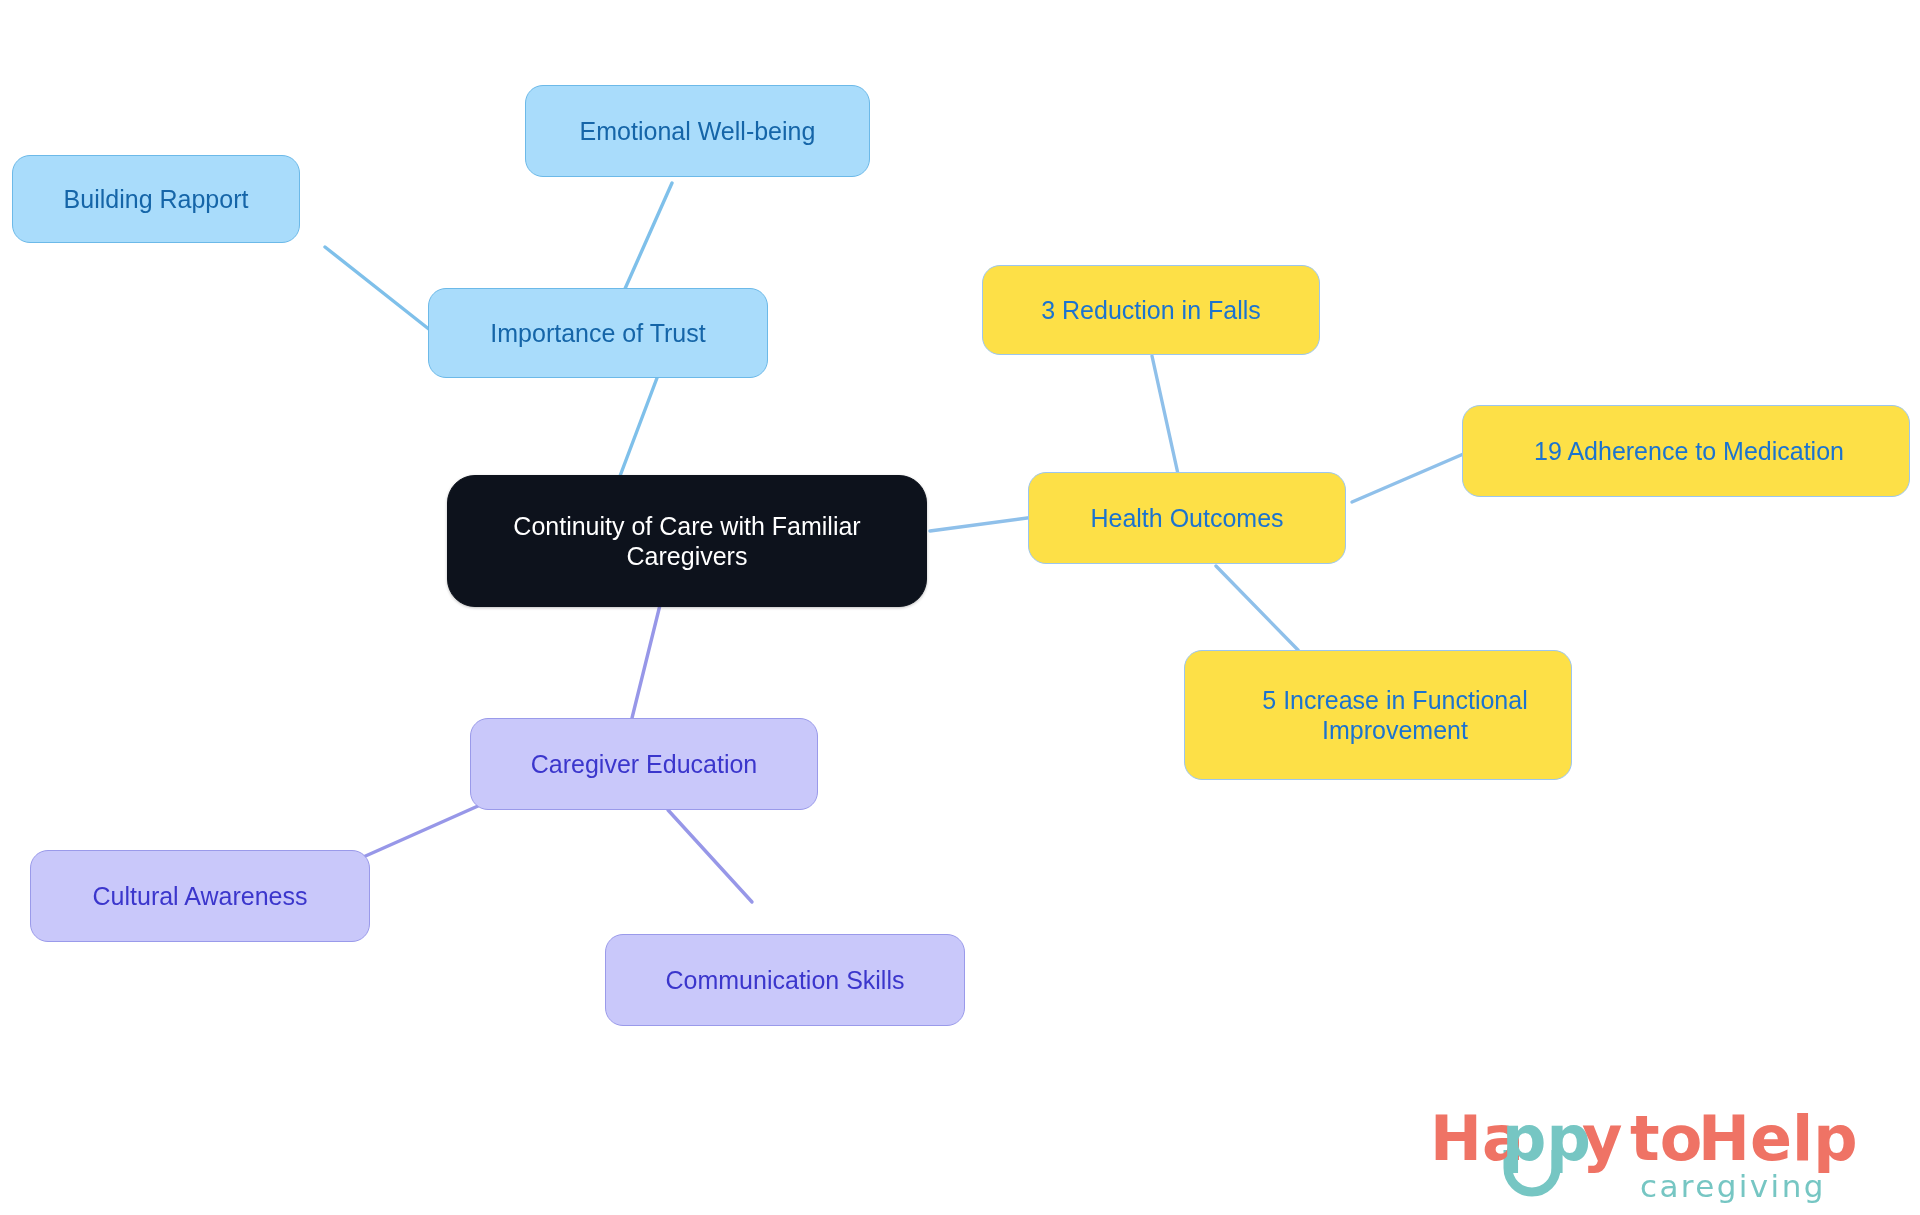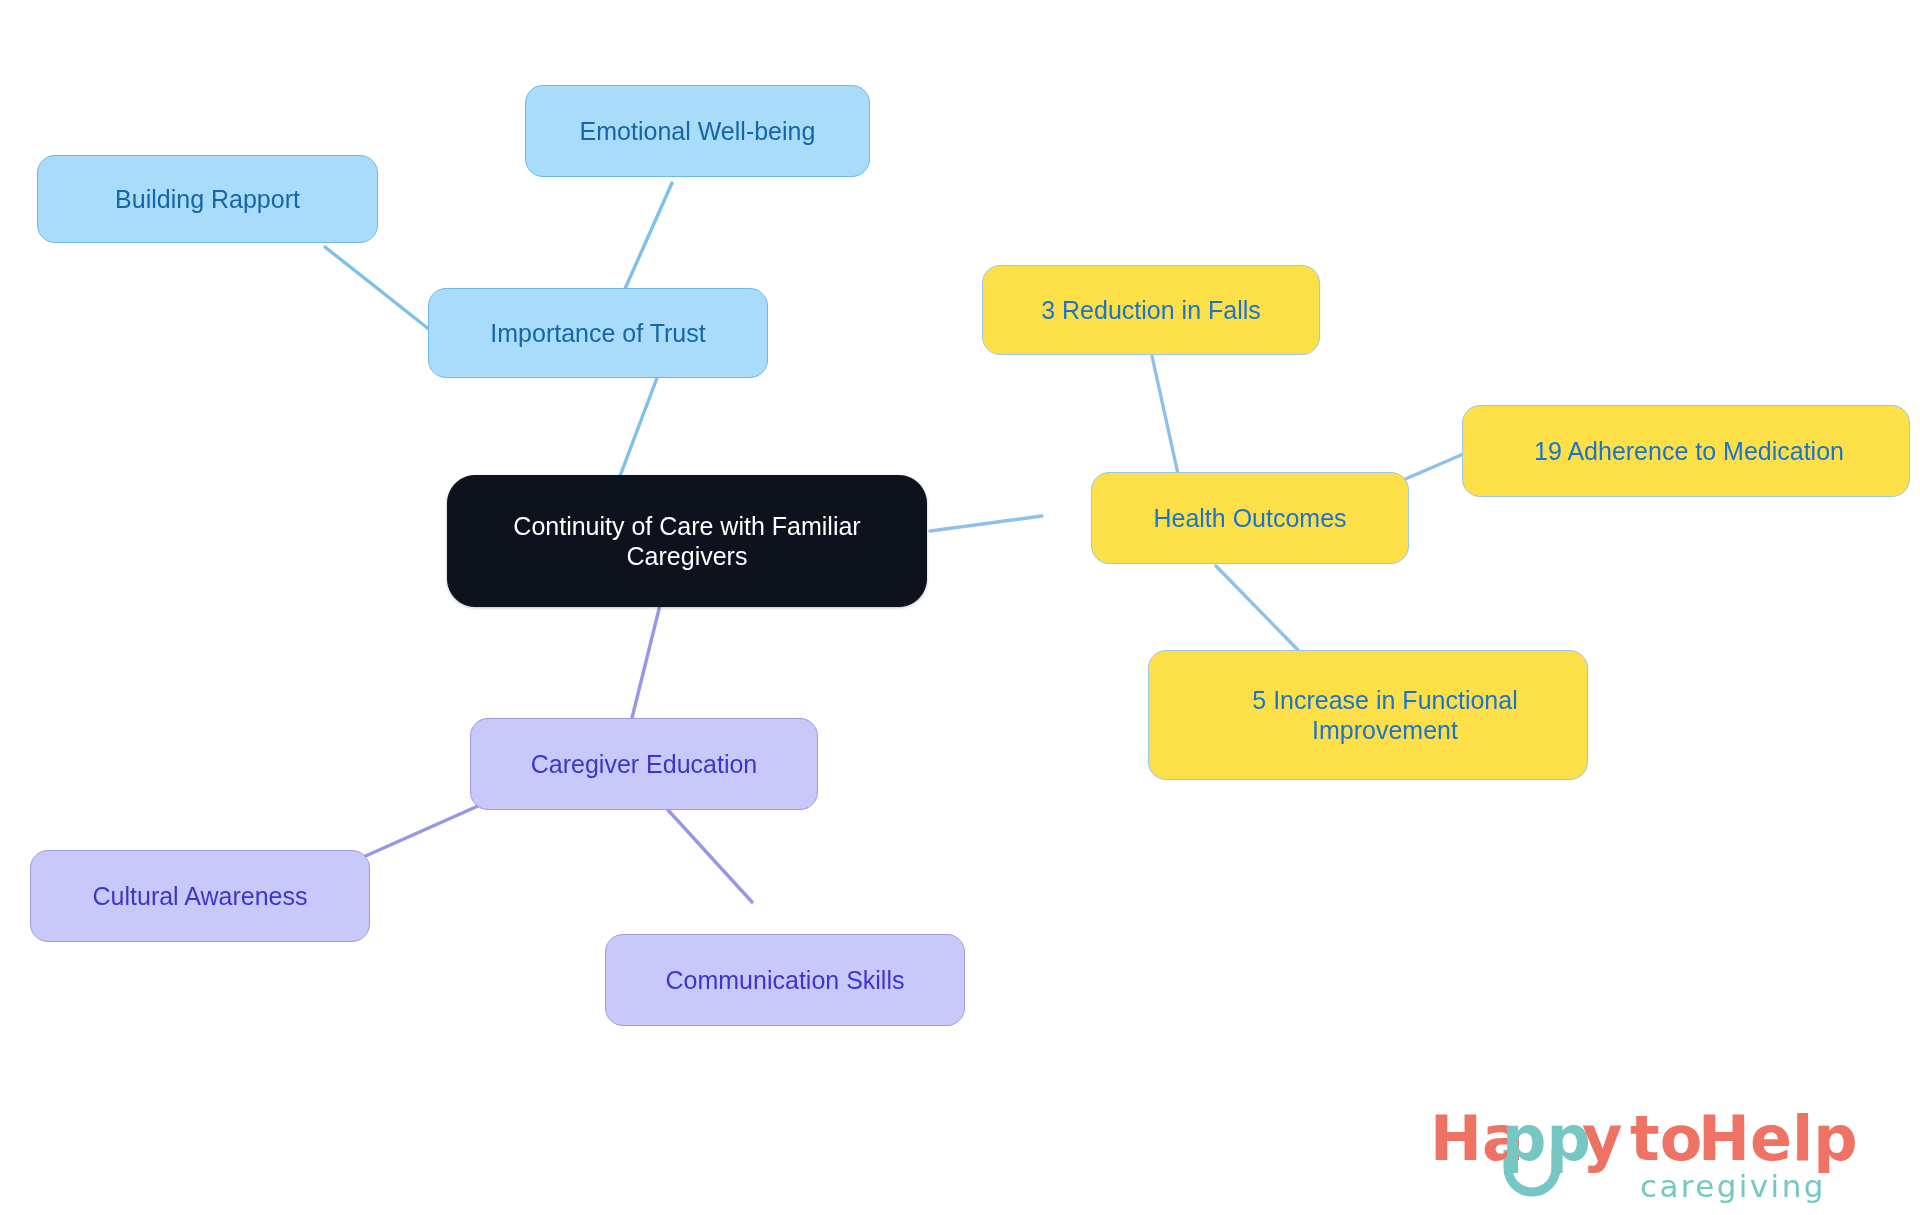--- a/index.html
+++ b/index.html
@@ -91,50 +91,50 @@
 
     <path d="M 1216 566 L 1298 650" stroke="#8fc0ea" stroke-width="3.4" fill="none" stroke-linecap="round"></path>
 
     <path d="M 660 605 L 632 718" stroke="#9797e8" stroke-width="3.4" fill="none" stroke-linecap="round"></path>
 
     <path d="M 478 806 L 352 862" stroke="#9797e8" stroke-width="3.4" fill="none" stroke-linecap="round"></path>
 
     <path d="M 668 810 L 752 902" stroke="#9797e8" stroke-width="3.4" fill="none" stroke-linecap="round"></path>
   </svg>
 
-  <div class="node node-trust" style="left:37px; top:155px; width:341px; height:88px;">
+  <div class="node node-trust" style="left:12px; top:155px; width:288px; height:88px;">
     <span>Building Rapport</span>
   </div>
 
   <div class="node node-trust" style="left:525px; top:85px; width:345px; height:92px;">
     <span>Emotional Well-being</span>
   </div>
 
   <div class="node node-root" style="left:447px; top:475px; width:480px; height:132px;">
     <span>Continuity of Care with Familiar
 Caregivers</span>
   </div>
 
   <div class="node node-trust" style="left:428px; top:288px; width:340px; height:90px;">
     <span>Importance of Trust</span>
   </div>
 
   <div class="node node-light" style="left:982px; top:265px; width:338px; height:90px;">
     <span>3 Reduction in Falls</span>
   </div>
 
-  <div class="node node-light" style="left:1091px; top:472px; width:318px; height:92px;">
+  <div class="node node-light" style="left:1028px; top:472px; width:318px; height:92px;">
     <span>Health Outcomes</span>
   </div>
 
   <div class="node node-light" style="left:1462px; top:405px; width:448px; height:92px;padding-left:20px;">
     <span>19 Adherence to Medication</span>
   </div>
 
-  <div class="node node-light" style="left:1148px; top:650px; width:440px; height:130px;padding-left:48px;">
+  <div class="node node-light" style="left:1184px; top:650px; width:388px; height:130px;padding-left:48px;">
     <span>5 Increase in Functional
 Improvement</span>
   </div>
 
   <div class="node node-purple" style="left:470px; top:718px; width:348px; height:92px;">
     <span>Caregiver Education</span>
   </div>
 
   <div class="node node-purple" style="left:30px; top:850px; width:340px; height:92px;">
     <span>Cultural Awareness</span>

